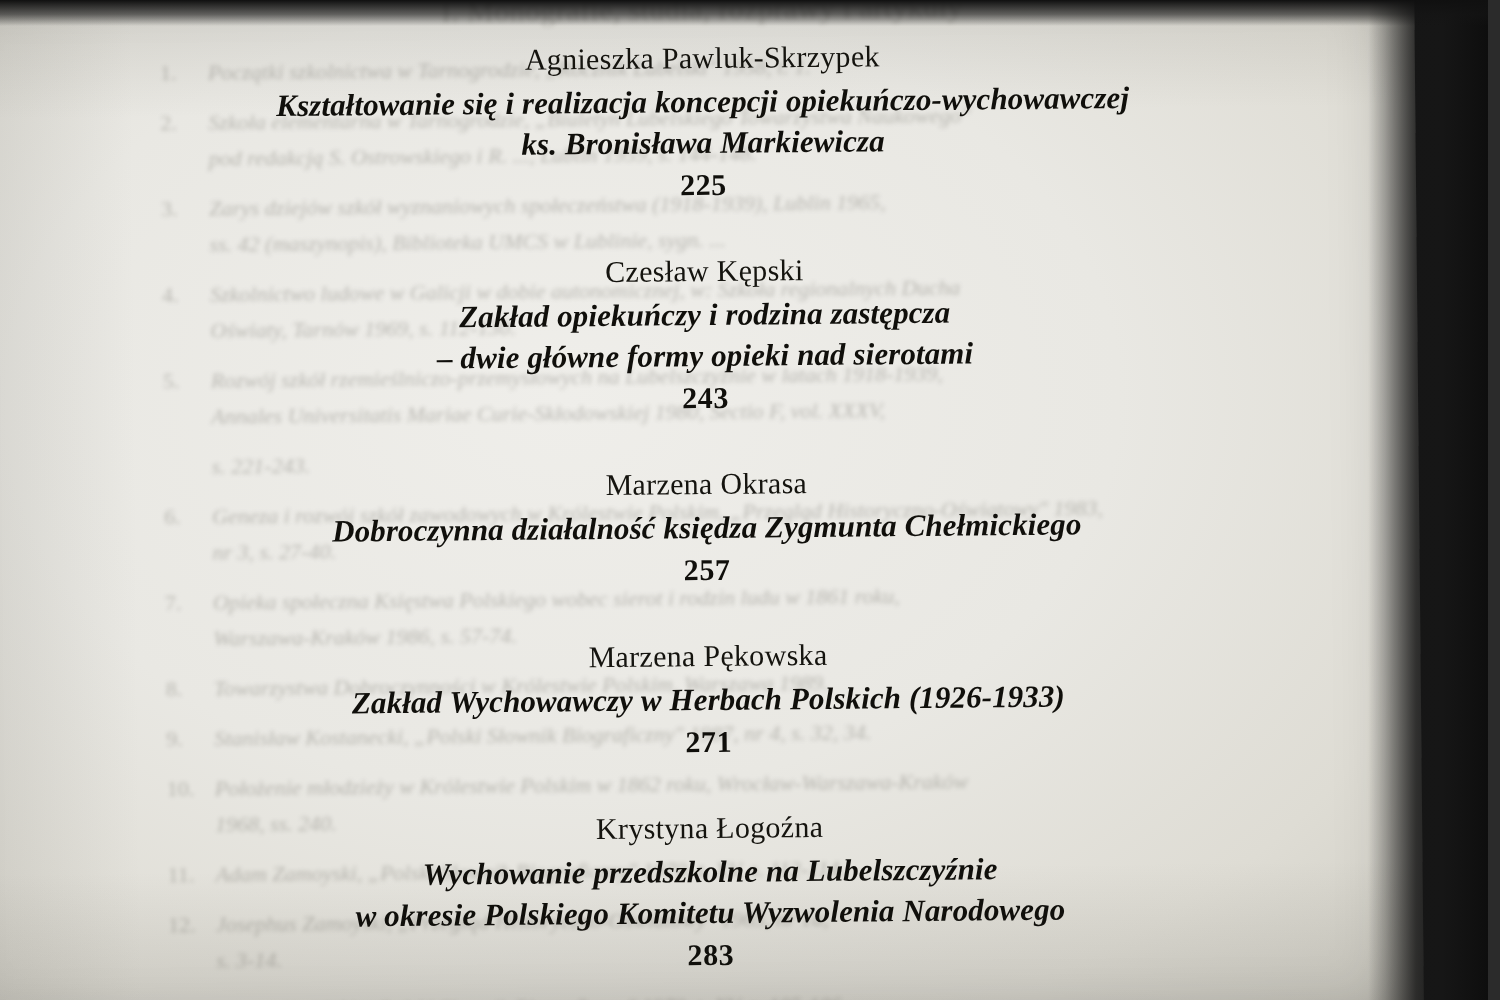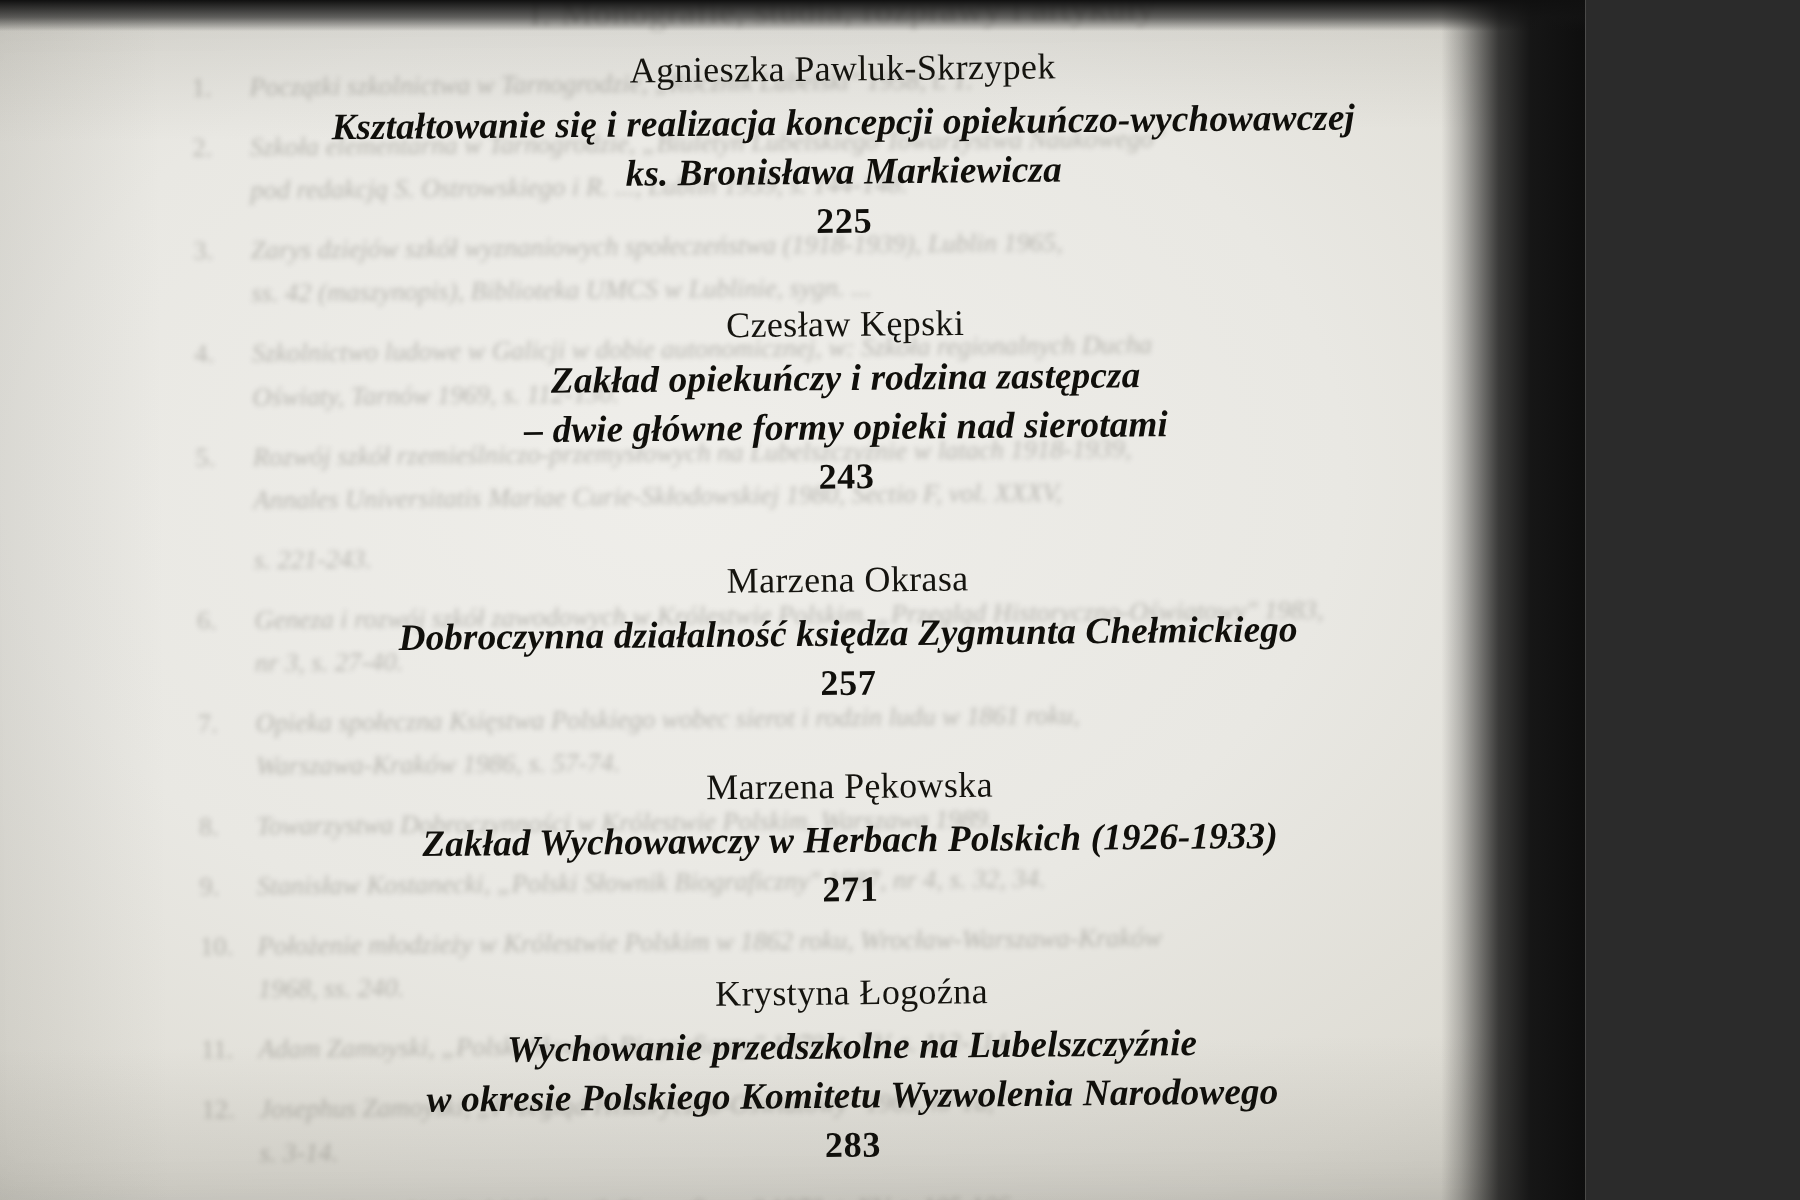--- a/index.html
+++ b/index.html
@@ -3,21 +3,21 @@
 <meta charset="utf-8">
 <style>
   html, body {
     margin: 0;
     padding: 0;
     background: #2b2b2b;
   }
 
   .page-photo {
     position: relative;
-    width: 1321px;
+    width: 1488px;
     height: 1000px;
     overflow: hidden;
     background: #1e1e1e;
     font-family: "Liberation Serif", serif;
   }
 
   
   .book-edge {
     position: absolute;
     top: 0;

